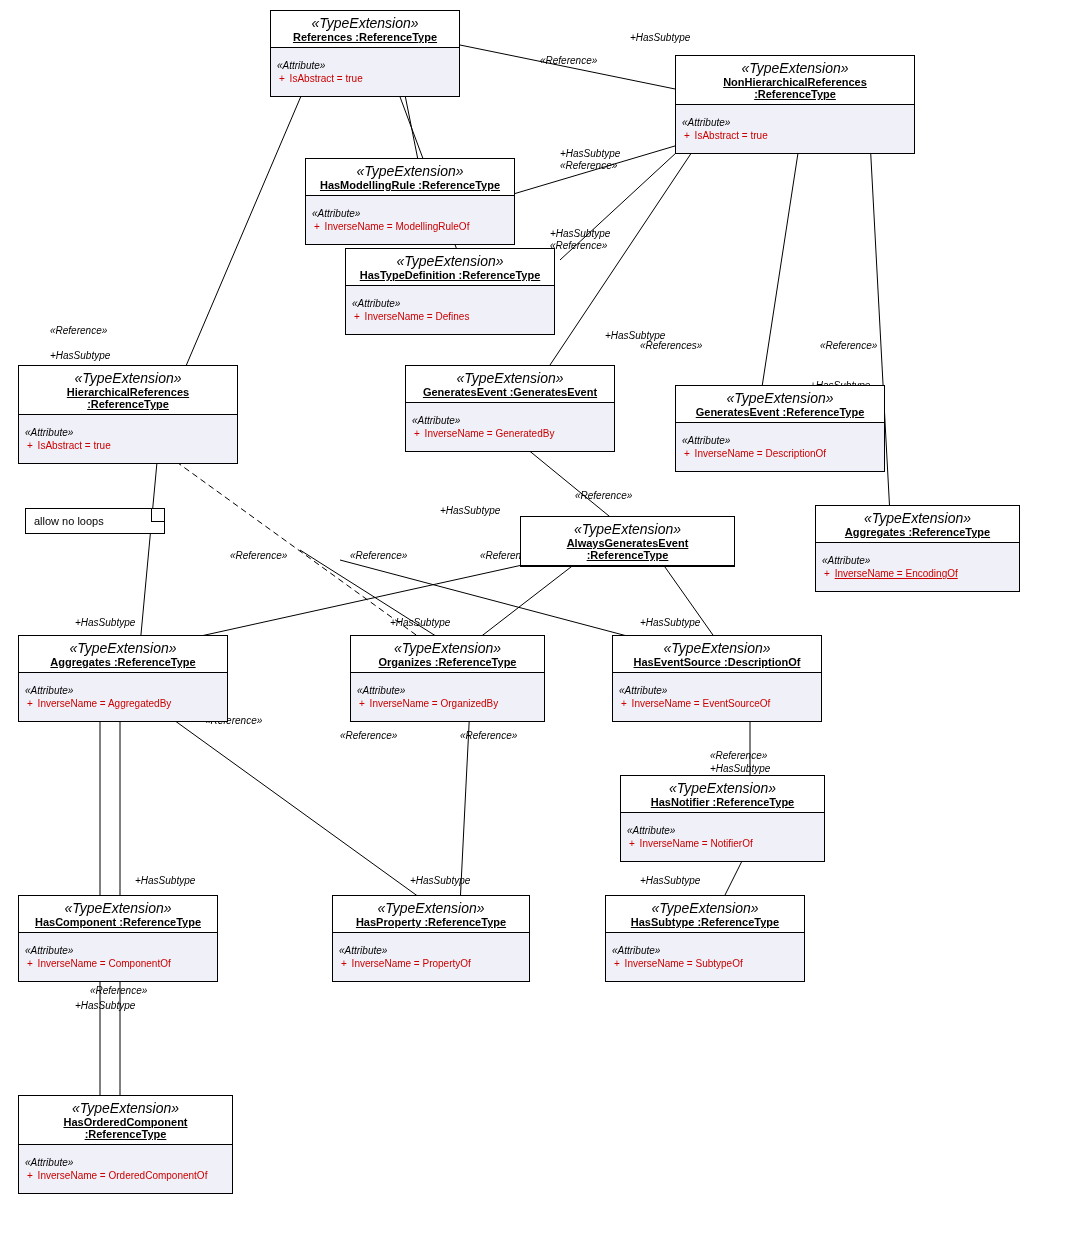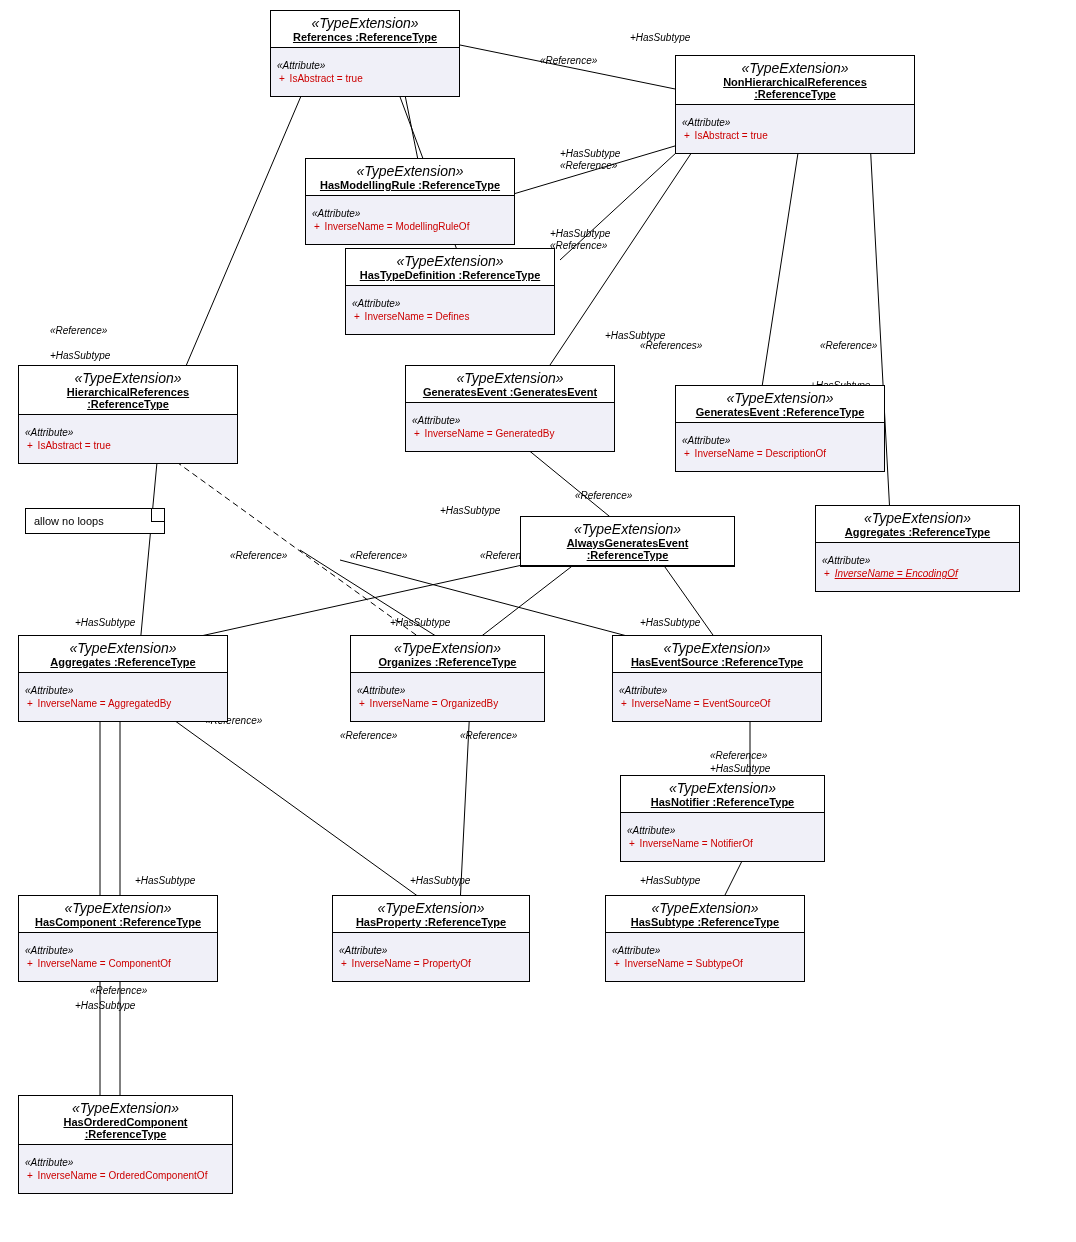--- a/index.html
+++ b/index.html
@@ -290,21 +290,21 @@
     </div>
   </div>
 
   <div class="uml-box" style="top:505px; left:815px; width:205px;">
     <div class="uml-box-header">
       <div class="stereotype">«TypeExtension»</div>
       <div class="classname">Aggregates :ReferenceType</div>
     </div>
     <div class="uml-box-body">
       <div class="attr-label">«Attribute»</div>
-      <div class="attr-value"><span class="plus">+</span> <span style="color:#c00; text-decoration:underline;font-style:italic;">InverseName = EncodingOf</span></div>
+      <div class="attr-value"><span class="plus">+</span> <span style="color:#c00; text-decoration:underline;">InverseName = EncodingOf</span></div>
     </div>
   </div>
 
   <div class="uml-box" style="top:635px; left:18px; width:210px;">
     <div class="uml-box-header">
       <div class="stereotype">«TypeExtension»</div>
       <div class="classname">Aggregates :ReferenceType</div>
     </div>
     <div class="uml-box-body">
       <div class="attr-label">«Attribute»</div>
@@ -319,21 +319,21 @@
     </div>
     <div class="uml-box-body">
       <div class="attr-label">«Attribute»</div>
       <div class="attr-value"><span class="plus">+</span> InverseName = OrganizedBy</div>
     </div>
   </div>
 
   <div class="uml-box" style="top:635px; left:612px; width:210px;">
     <div class="uml-box-header">
       <div class="stereotype">«TypeExtension»</div>
-      <div class="classname">HasEventSource :ReferenceType</div>
+      <div class="classname">HasEventSource :DescriptionOf</div>
     </div>
     <div class="uml-box-body">
       <div class="attr-label">«Attribute»</div>
       <div class="attr-value"><span class="plus">+</span> InverseName = EventSourceOf</div>
     </div>
   </div>
 
   <div class="uml-box" style="top:775px; left:620px; width:205px;">
     <div class="uml-box-header">
       <div class="stereotype">«TypeExtension»</div>

